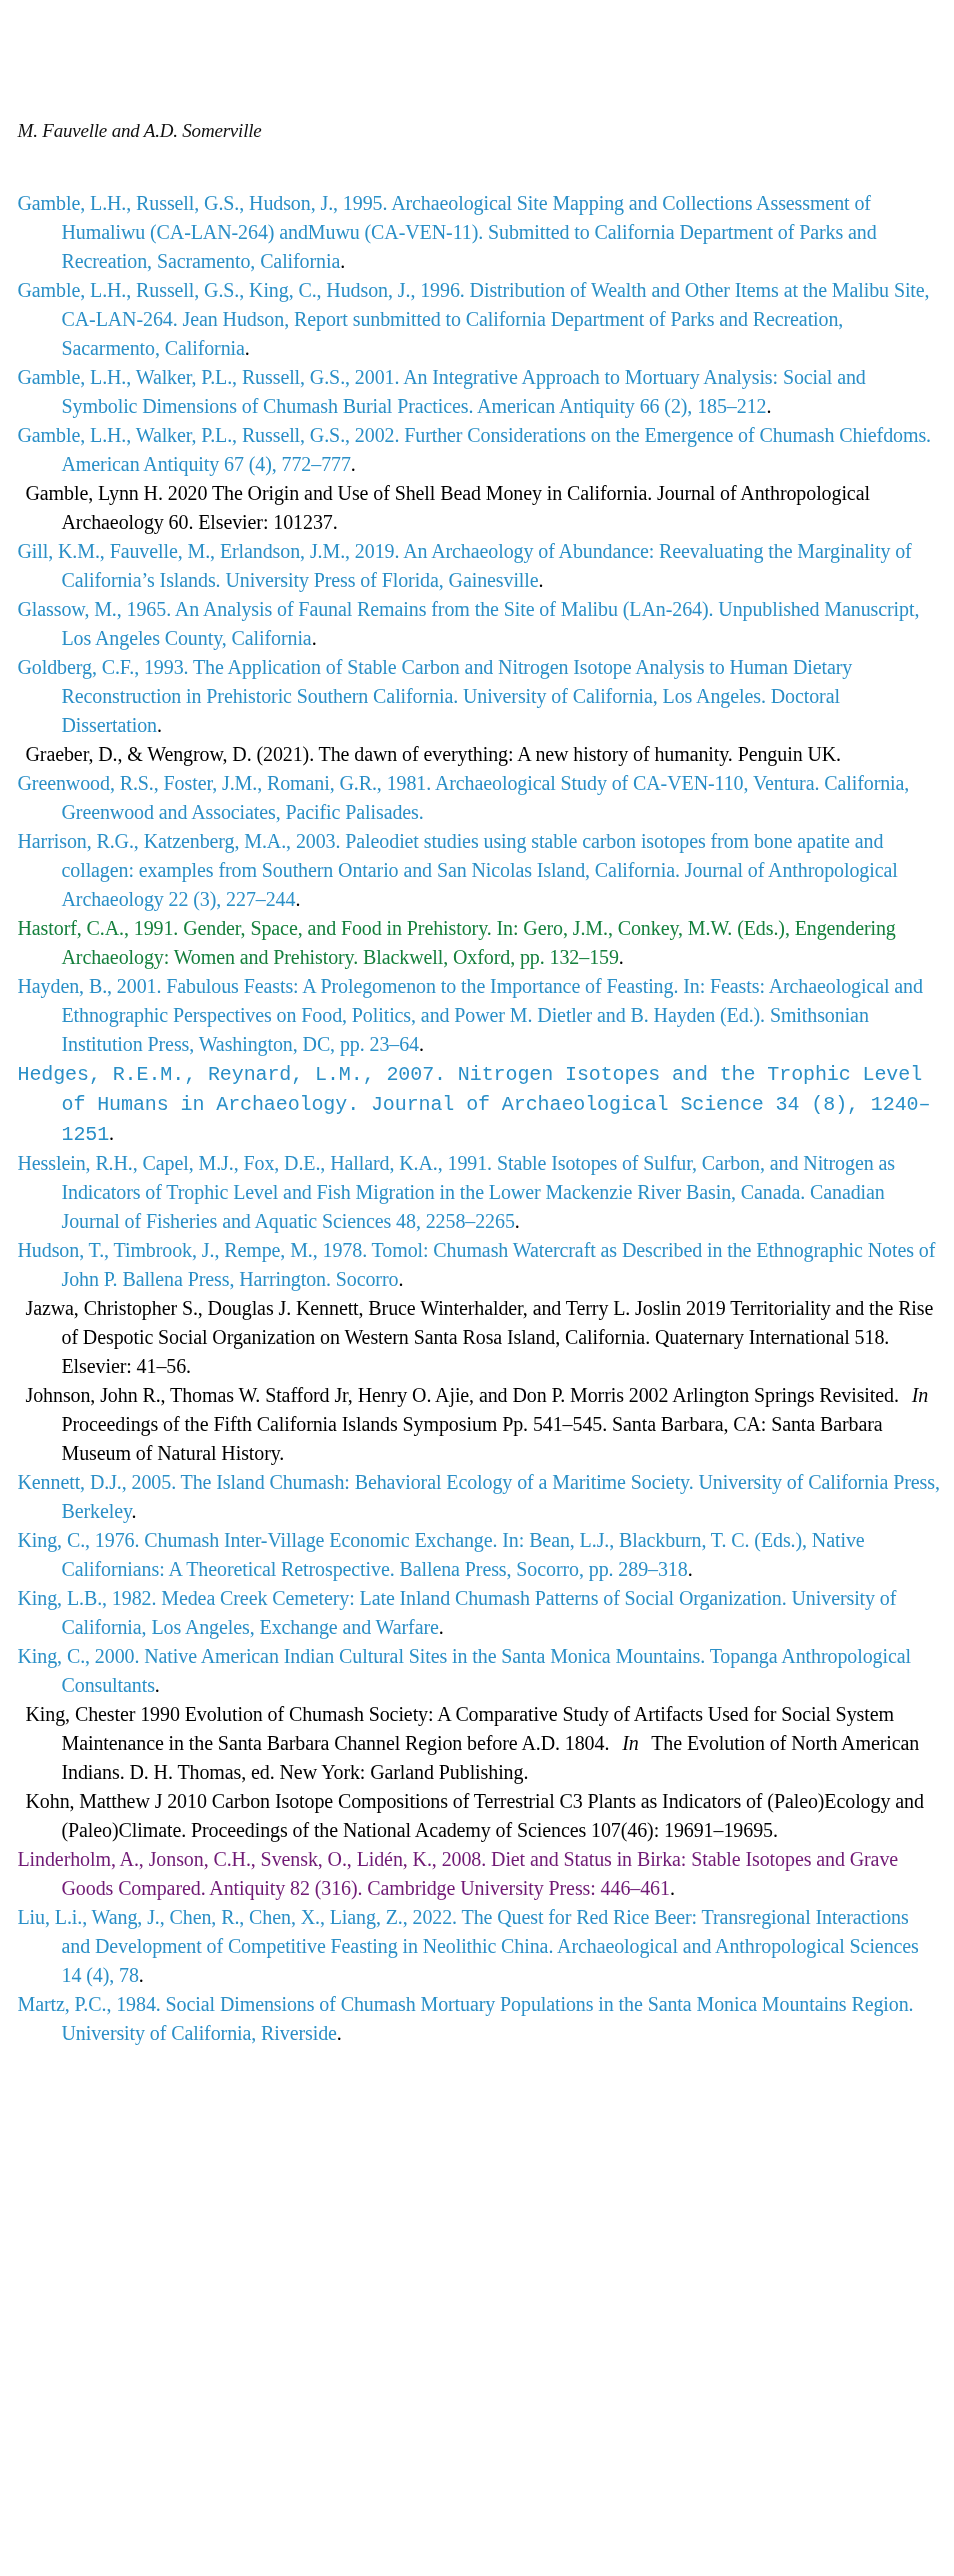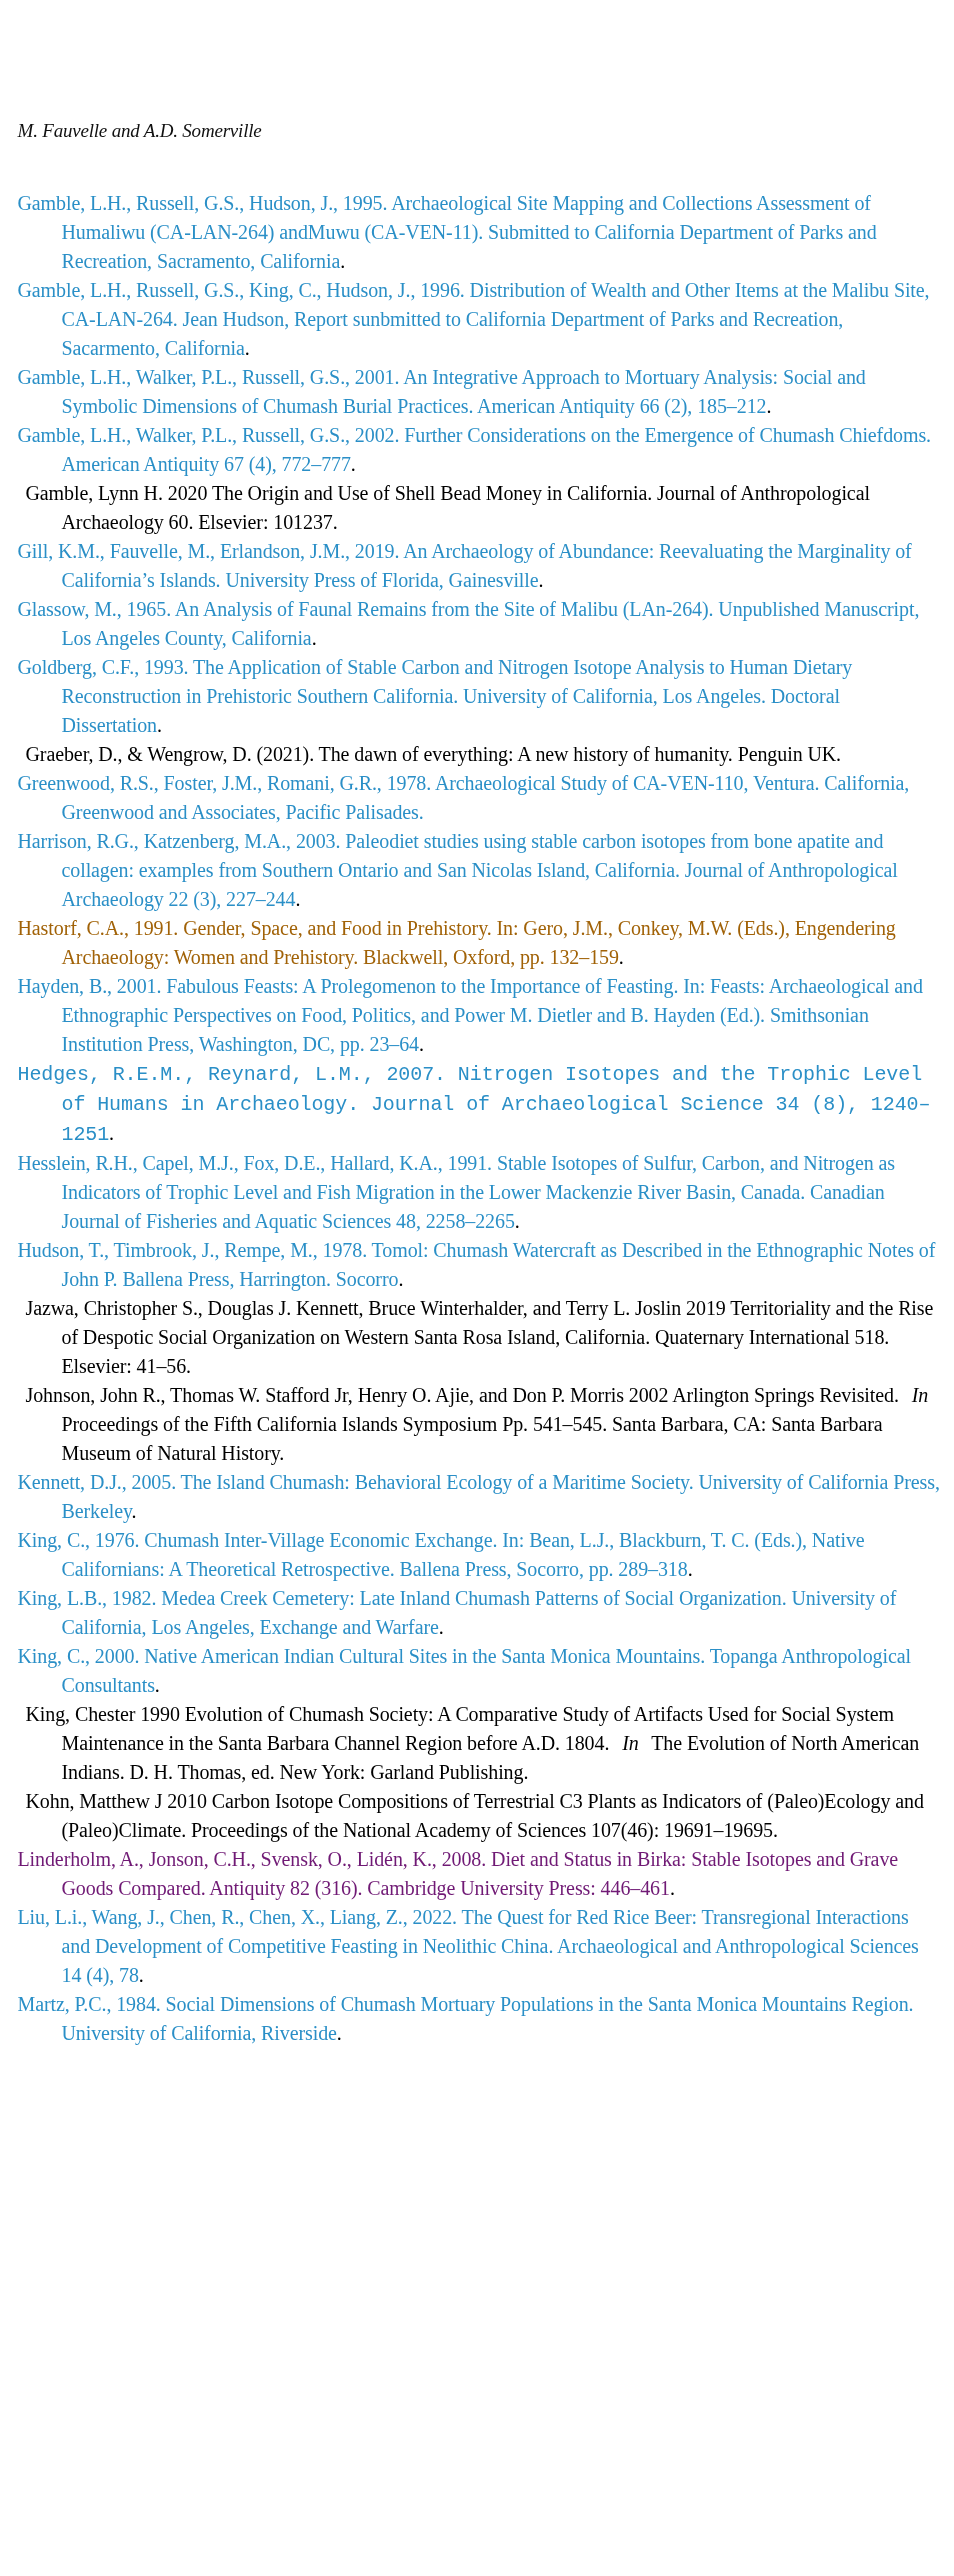--- a/index.html
+++ b/index.html
@@ -63,23 +63,23 @@
 <ul class="refs" id="refs">
     <li class="ref"><span class="linked" style="color: rgb(42, 143, 199);">Gamble, L.H., Russell, G.S., Hudson, J., 1995. Archaeological Site Mapping and Collections Assessment of Humaliwu (CA-LAN-264) andMuwu (CA-VEN-11). Submitted to California Department of Parks and Recreation, Sacramento, California</span><span class="tail" style="color: rgb(0, 0, 0);">.</span></li>
     <li class="ref"><span class="linked" style="color: rgb(42, 143, 199);">Gamble, L.H., Russell, G.S., King, C., Hudson, J., 1996. Distribution of Wealth and Other Items at the Malibu Site, CA-LAN-264. Jean Hudson, Report sunbmitted to California Department of Parks and Recreation, Sacarmento, California</span><span class="tail" style="color: rgb(0, 0, 0);">.</span></li>
     <li class="ref"><span class="linked" style="color: rgb(42, 143, 199);">Gamble, L.H., Walker, P.L., Russell, G.S., 2001. An Integrative Approach to Mortuary Analysis: Social and Symbolic Dimensions of Chumash Burial Practices. American Antiquity 66 (2), 185–212</span><span class="tail" style="color: rgb(0, 0, 0);">.</span></li>
     <li class="ref"><span class="linked" style="color: rgb(42, 143, 199);">Gamble, L.H., Walker, P.L., Russell, G.S., 2002. Further Considerations on the Emergence of Chumash Chiefdoms. American Antiquity 67 (4), 772–777</span><span class="tail" style="color: rgb(0, 0, 0);">.</span></li>
     <li class="ref"><span class="plain" style="color: rgb(0, 0, 0);">Gamble, Lynn H. 2020 The Origin and Use of Shell Bead Money in California. Journal of Anthropological Archaeology 60. Elsevier: 101237.</span></li>
     <li class="ref"><span class="linked" style="color: rgb(42, 143, 199);">Gill, K.M., Fauvelle, M., Erlandson, J.M., 2019. An Archaeology of Abundance: Reevaluating the Marginality of California’s Islands. University Press of Florida, Gainesville</span><span class="tail" style="color: rgb(0, 0, 0);">.</span></li>
     <li class="ref"><span class="linked" style="color: rgb(42, 143, 199);">Glassow, M., 1965. An Analysis of Faunal Remains from the Site of Malibu (LAn-264). Unpublished Manuscript, Los Angeles County, California</span><span class="tail" style="color: rgb(0, 0, 0);">.</span></li>
     <li class="ref"><span class="linked" style="color: rgb(42, 143, 199);">Goldberg, C.F., 1993. The Application of Stable Carbon and Nitrogen Isotope Analysis to Human Dietary Reconstruction in Prehistoric Southern California. University of California, Los Angeles. Doctoral Dissertation</span><span class="tail" style="color: rgb(0, 0, 0);">.</span></li>
     <li class="ref"><span class="plain" style="color: rgb(0, 0, 0);">Graeber, D., &amp; Wengrow, D. (2021). The dawn of everything: A new history of humanity. Penguin UK.</span></li>
-    <li class="ref"><span class="linked" style="color: rgb(42, 143, 199);">Greenwood, R.S., Foster, J.M., Romani, G.R., 1978. Archaeological Study of CA-VEN-110, Ventura. California, Greenwood and Associates, Pacific Palisades.</span></li>
+    <li class="ref"><span class="linked" style="color: rgb(42, 143, 199);">Greenwood, R.S., Foster, J.M., Romani, G.R., 1981. Archaeological Study of CA-VEN-110, Ventura. California, Greenwood and Associates, Pacific Palisades.</span></li>
     <li class="ref"><span class="linked" style="color: rgb(42, 143, 199);">Harrison, R.G., Katzenberg, M.A., 2003. Paleodiet studies using stable carbon isotopes from bone apatite and collagen: examples from Southern Ontario and San Nicolas Island, California. Journal of Anthropological Archaeology 22 (3), 227–244</span><span class="tail" style="color: rgb(0, 0, 0);">.</span></li>
-    <li class="ref"><span class="linked" style="color: #a16207;">Hastorf, C.A., 1991. Gender, Space, and Food in Prehistory. In: Gero, J.M., Conkey, M.W. (Eds.), Engendering Archaeology: Women and Prehistory. Blackwell, Oxford, pp. 132–159</span><span class="tail" style="color: rgb(0, 0, 0);">.</span></li>
+    <li class="ref"><span class="linked" style="color: #15803d;">Hastorf, C.A., 1991. Gender, Space, and Food in Prehistory. In: Gero, J.M., Conkey, M.W. (Eds.), Engendering Archaeology: Women and Prehistory. Blackwell, Oxford, pp. 132–159</span><span class="tail" style="color: rgb(0, 0, 0);">.</span></li>
     <li class="ref"><span class="linked" style="color: rgb(42, 143, 199);">Hayden, B., 2001. Fabulous Feasts: A Prolegomenon to the Importance of Feasting. In: Feasts: Archaeological and Ethnographic Perspectives on Food, Politics, and Power M. Dietler and B. Hayden (Ed.). Smithsonian Institution Press, Washington, DC, pp. 23–64</span><span class="tail" style="color: rgb(0, 0, 0);">.</span></li>
     <li class="ref"><span class="linked" style="color: rgb(42, 143, 199); font-family: Liberation Mono, monospace;">Hedges, R.E.M., Reynard, L.M., 2007. Nitrogen Isotopes and the Trophic Level of Humans in Archaeology. Journal of Archaeological Science 34 (8), 1240–1251</span><span class="tail" style="color: rgb(0, 0, 0);">.</span></li>
     <li class="ref"><span class="linked" style="color: rgb(42, 143, 199);">Hesslein, R.H., Capel, M.J., Fox, D.E., Hallard, K.A., 1991. Stable Isotopes of Sulfur, Carbon, and Nitrogen as Indicators of Trophic Level and Fish Migration in the Lower Mackenzie River Basin, Canada. Canadian Journal of Fisheries and Aquatic Sciences 48, 2258–2265</span><span class="tail" style="color: rgb(0, 0, 0);">.</span></li>
     <li class="ref"><span class="linked" style="color: rgb(42, 143, 199); margin-top: 33px;">Hudson, T., Timbrook, J., Rempe, M., 1978. Tomol: Chumash Watercraft as Described in the Ethnographic Notes of John P. Ballena Press, Harrington. Socorro</span><span class="tail" style="color: rgb(0, 0, 0);">.</span></li>
     <li class="ref"><span class="plain" style="color: rgb(0, 0, 0);">Jazwa, Christopher S., Douglas J. Kennett, Bruce Winterhalder, and Terry L. Joslin 2019 Territoriality and the Rise of Despotic Social Organization on Western Santa Rosa Island, California. Quaternary International 518. Elsevier: 41–56.</span></li>
     <li class="ref"><span class="plain" style="color: rgb(0, 0, 0);">Johnson, John R., Thomas W. Stafford Jr, Henry O. Ajie, and Don P. Morris 2002 Arlington Springs Revisited. </span><span class="plain it" style="color: rgb(0, 0, 0);">In</span><span class="plain" style="color: rgb(0, 0, 0);"> Proceedings of the Fifth California Islands Symposium Pp. 541–545. Santa Barbara, CA: Santa Barbara Museum of Natural History.</span></li>
     <li class="ref"><span class="linked" style="color: rgb(42, 143, 199);">Kennett, D.J., 2005. The Island Chumash: Behavioral Ecology of a Maritime Society. University of California Press, Berkeley</span><span class="tail" style="color: rgb(0, 0, 0);">.</span></li>
     <li class="ref"><span class="linked" style="color: rgb(42, 143, 199);">King, C., 1976. Chumash Inter-Village Economic Exchange. In: Bean, L.J., Blackburn, T. C. (Eds.), Native Californians: A Theoretical Retrospective. Ballena Press, Socorro, pp. 289–318</span><span class="tail" style="color: rgb(0, 0, 0);">.</span></li>
     <li class="ref"><span class="linked" style="color: rgb(42, 143, 199);">King, L.B., 1982. Medea Creek Cemetery: Late Inland Chumash Patterns of Social Organization. University of California, Los Angeles, Exchange and Warfare</span><span class="tail" style="color: rgb(0, 0, 0);">.</span></li>
     <li class="ref"><span class="linked" style="color: rgb(42, 143, 199);">King, C., 2000. Native American Indian Cultural Sites in the Santa Monica Mountains. Topanga Anthropological Consultants</span><span class="tail" style="color: rgb(0, 0, 0);">.</span></li>

